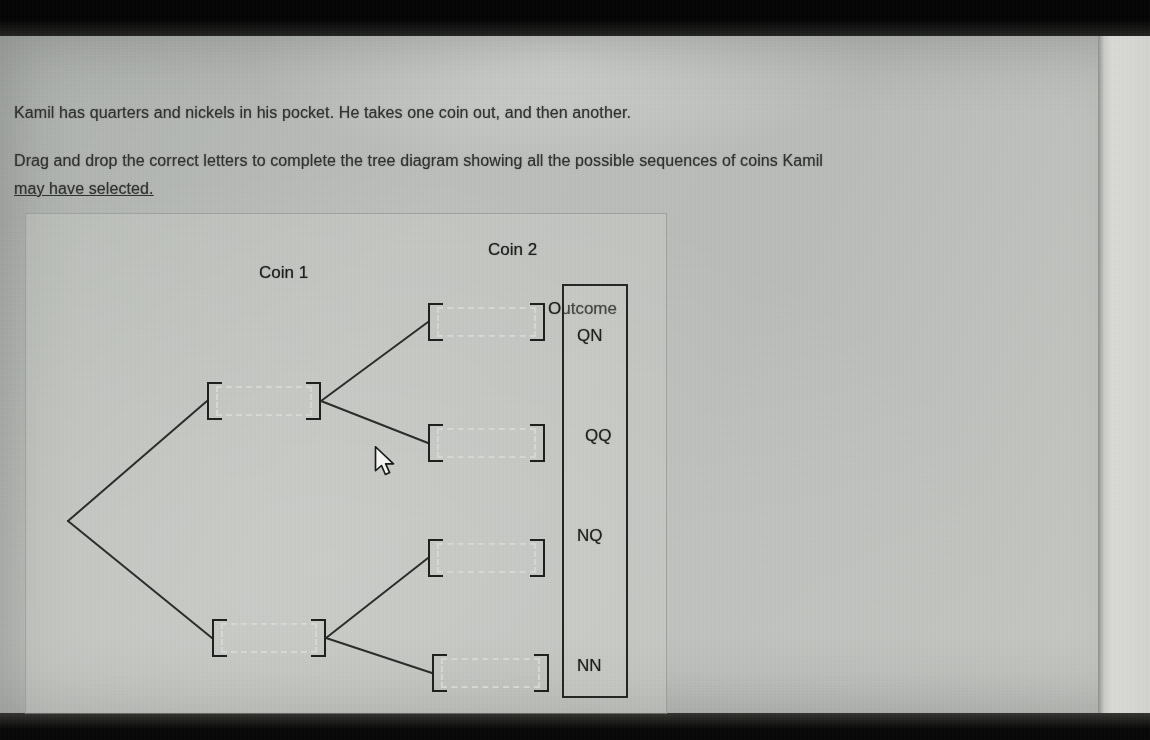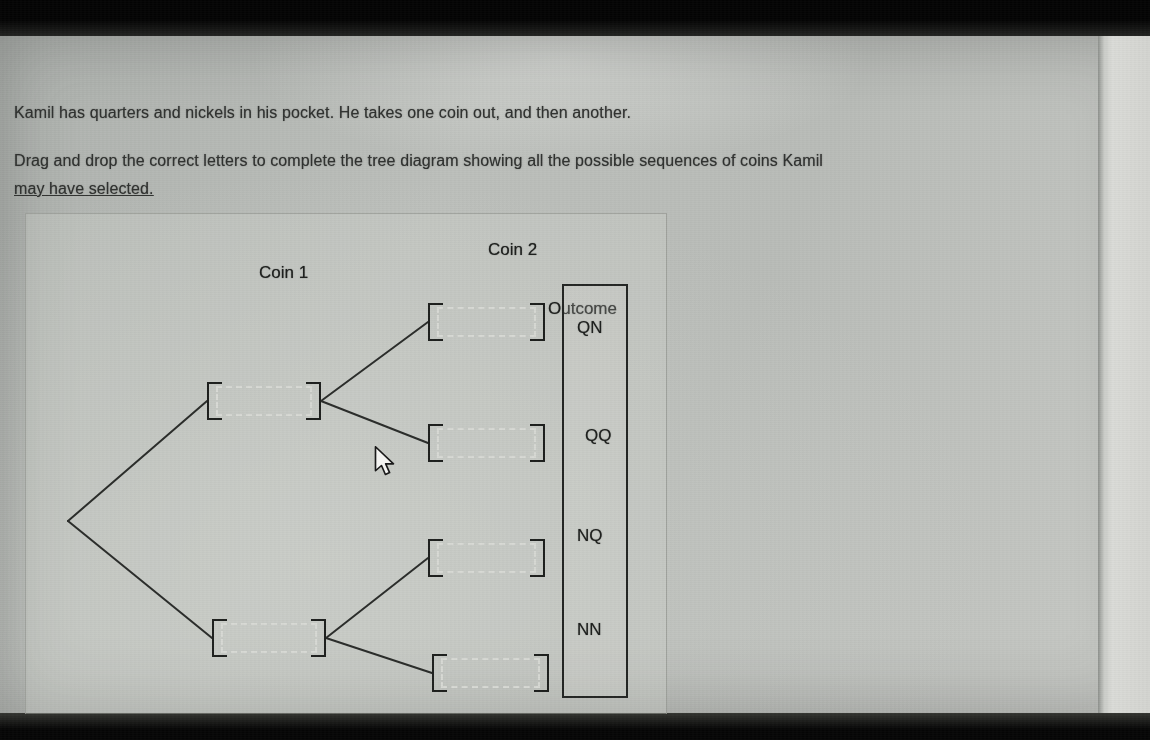--- a/index.html
+++ b/index.html
@@ -72,24 +72,24 @@
   #drop-c2-3 { left: 428px; top: 539px; width: 117px; }
   #drop-c2-4 { left: 432px; top: 654px; width: 117px; }
   #outcome-box {
     position: absolute; left: 562px; top: 284px; width: 66px; height: 414px;
     border: 2px solid #242624; background: rgba(213,215,210,.22); box-sizing: border-box;
   }
   .outcome-label {
     position: absolute; left: 577px; font-size: 17px; color: #1d1f1d;
     text-shadow: 0 0 1px rgba(29,31,29,.6); white-space: nowrap;
   }
-  #out-0 { top: 318px; }
+  #out-0 { top: 326px; }
   #out-1 { top: 426px; margin-left: 8px; }
   #out-2 { top: 526px; }
-  #out-3 { top: 620px; }
+  #out-3 { top: 656px; }
   #cursor { position: absolute; left: 374px; top: 446px; z-index: 50; }
 </style>
 </head>
 <body>
 
 <div id="page">
 
   <div id="screen"></div>
   <div id="page-edge"></div>
   <div id="bezel-top"></div>

